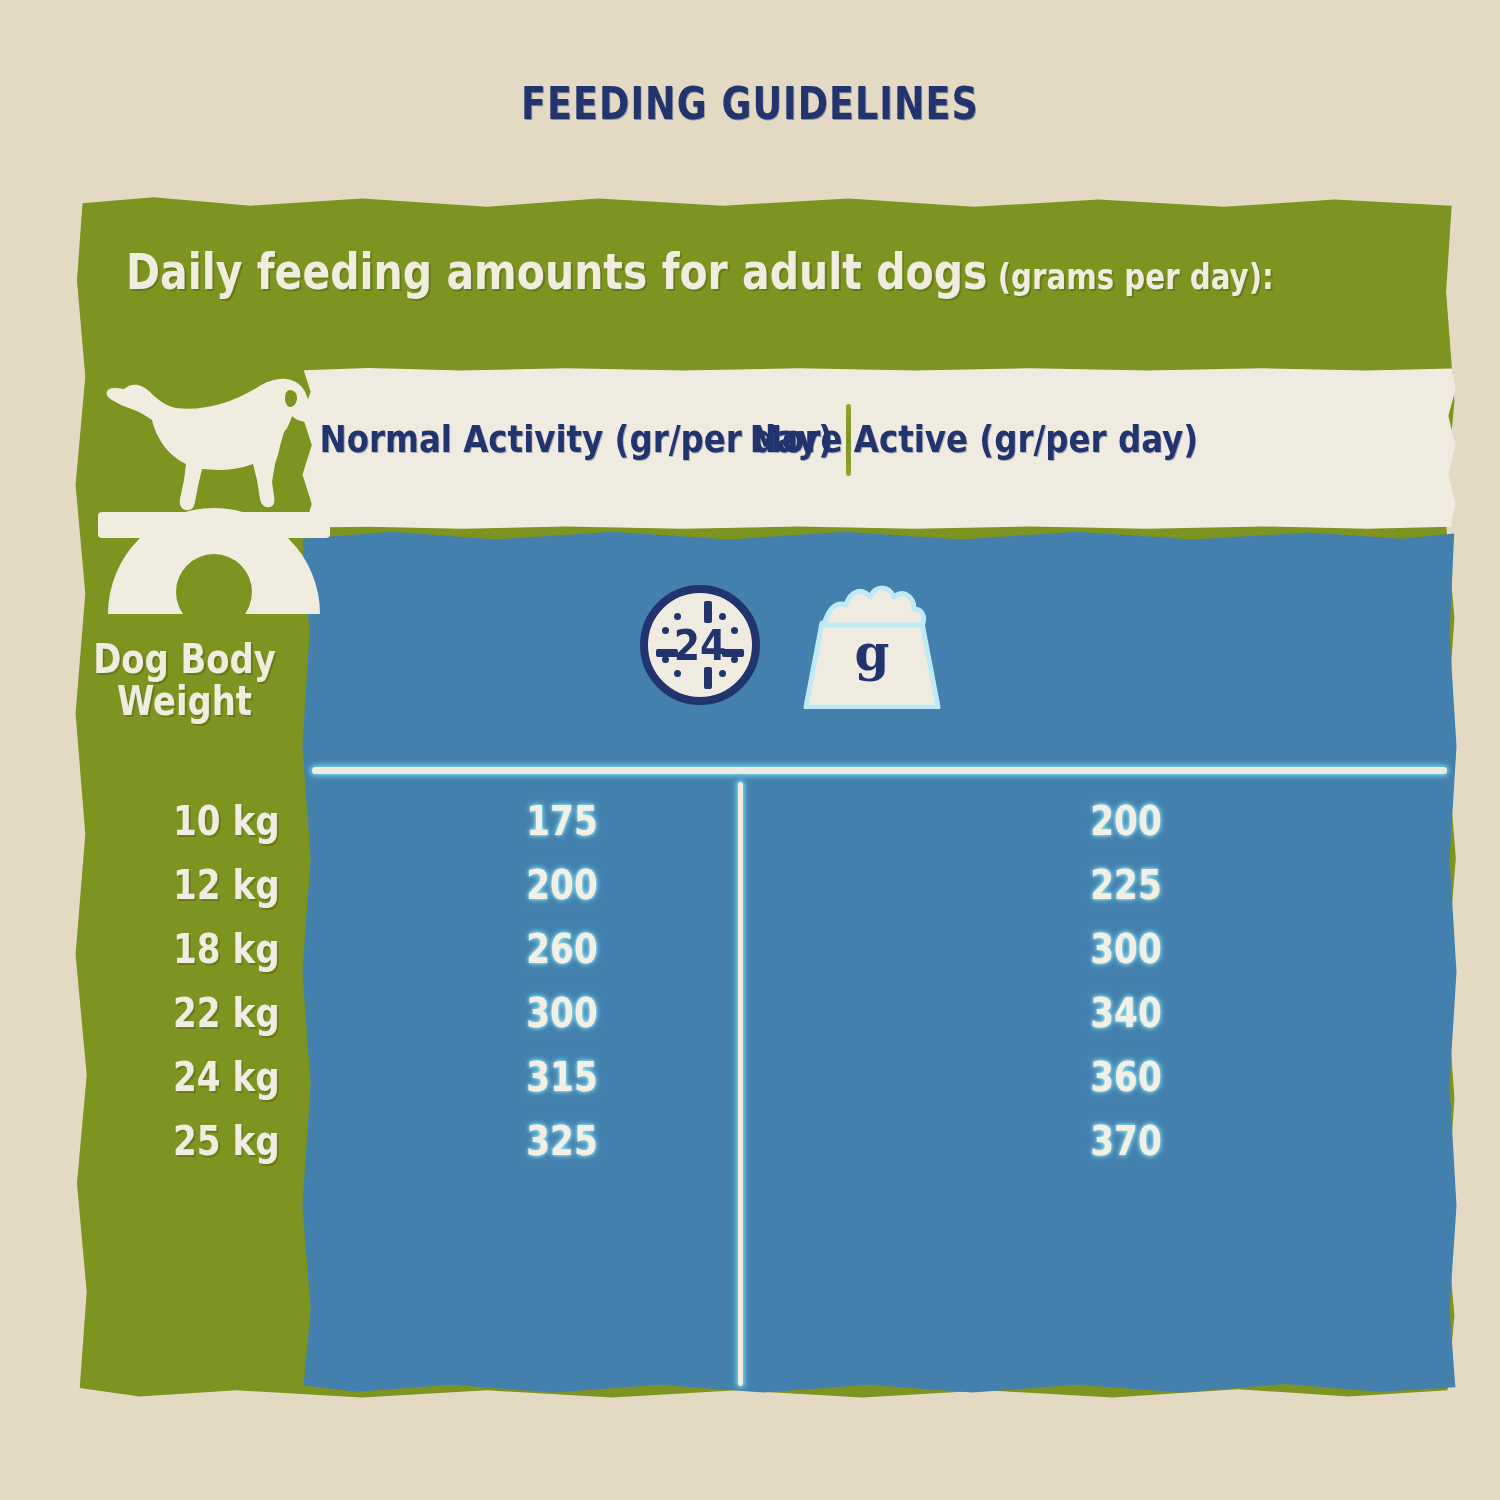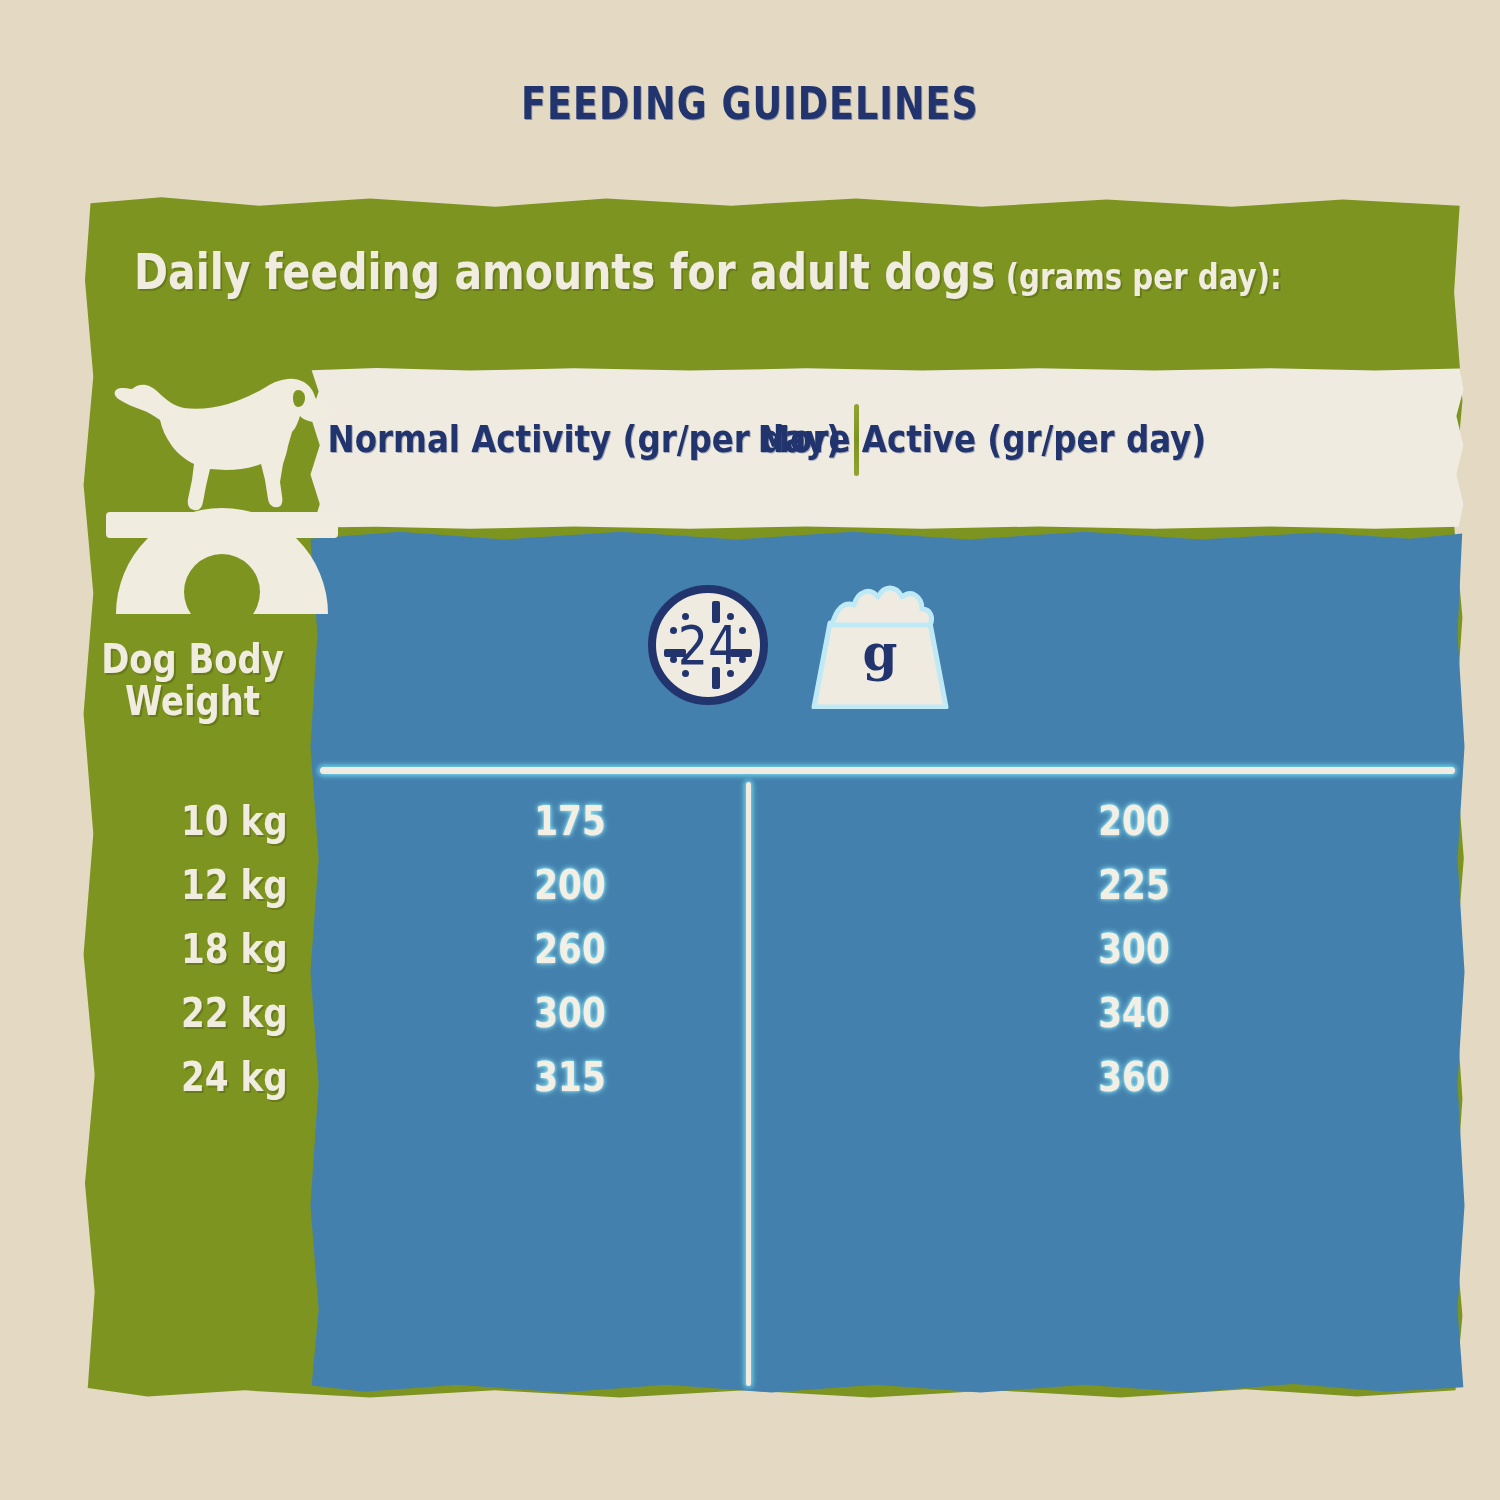--- a/index.html
+++ b/index.html
@@ -33,21 +33,21 @@
     font-weight: bold;
     font-size: 44px;
     letter-spacing: 1.2px;
     transform: scaleX(0.92);
     text-shadow: 1px 1px 0 rgba(34,52,110,.45);
   }
 
   
   .panel-wrap {
     position: absolute;
-    left: 78px;
+    left: 70px;
     top: 196px;
     width: 1390px;
     height: 1204px;
   }
 
   
   .green-slab {
     position: absolute;
     inset: 0;
     background: #7d9420;
@@ -183,22 +183,22 @@
     background: #f0ebe0;
     border: 8px solid #22346e;
     box-sizing: border-box;
   }
   .clock .num {
     position: absolute;
     inset: 0;
     display: flex; align-items: center; justify-content: center;
     color: #22346e;
     font-family: "DejaVu Sans Condensed", "Liberation Sans Narrow", "Liberation Sans", sans-serif;
-    font-weight: normal;
-    font-size: 53px;
+    font-weight: bold;
+    font-size: 42px;
   }
   .tick {
     position: absolute;
     background: #22346e;
     border-radius: 2px;
   }
   .bowl {
     position: absolute;
     left: 148px; top: 0;
     width: 168px; height: 130px;
@@ -387,16 +387,21 @@
         <div class="row">
           <div class="cell weight">22 kg</div>
           <div class="cell normal">300</div>
           <div class="cell active">340</div>
         </div>
         <div class="row">
           <div class="cell weight">24 kg</div>
           <div class="cell normal">315</div>
           <div class="cell active">360</div>
         </div>
+        <div class="row">
+          <div class="cell weight">25 kg</div>
+          <div class="cell normal">325</div>
+          <div class="cell active">370</div>
+        </div>
       </div>
 
   </div>
 </div>
 
 </body></html>

